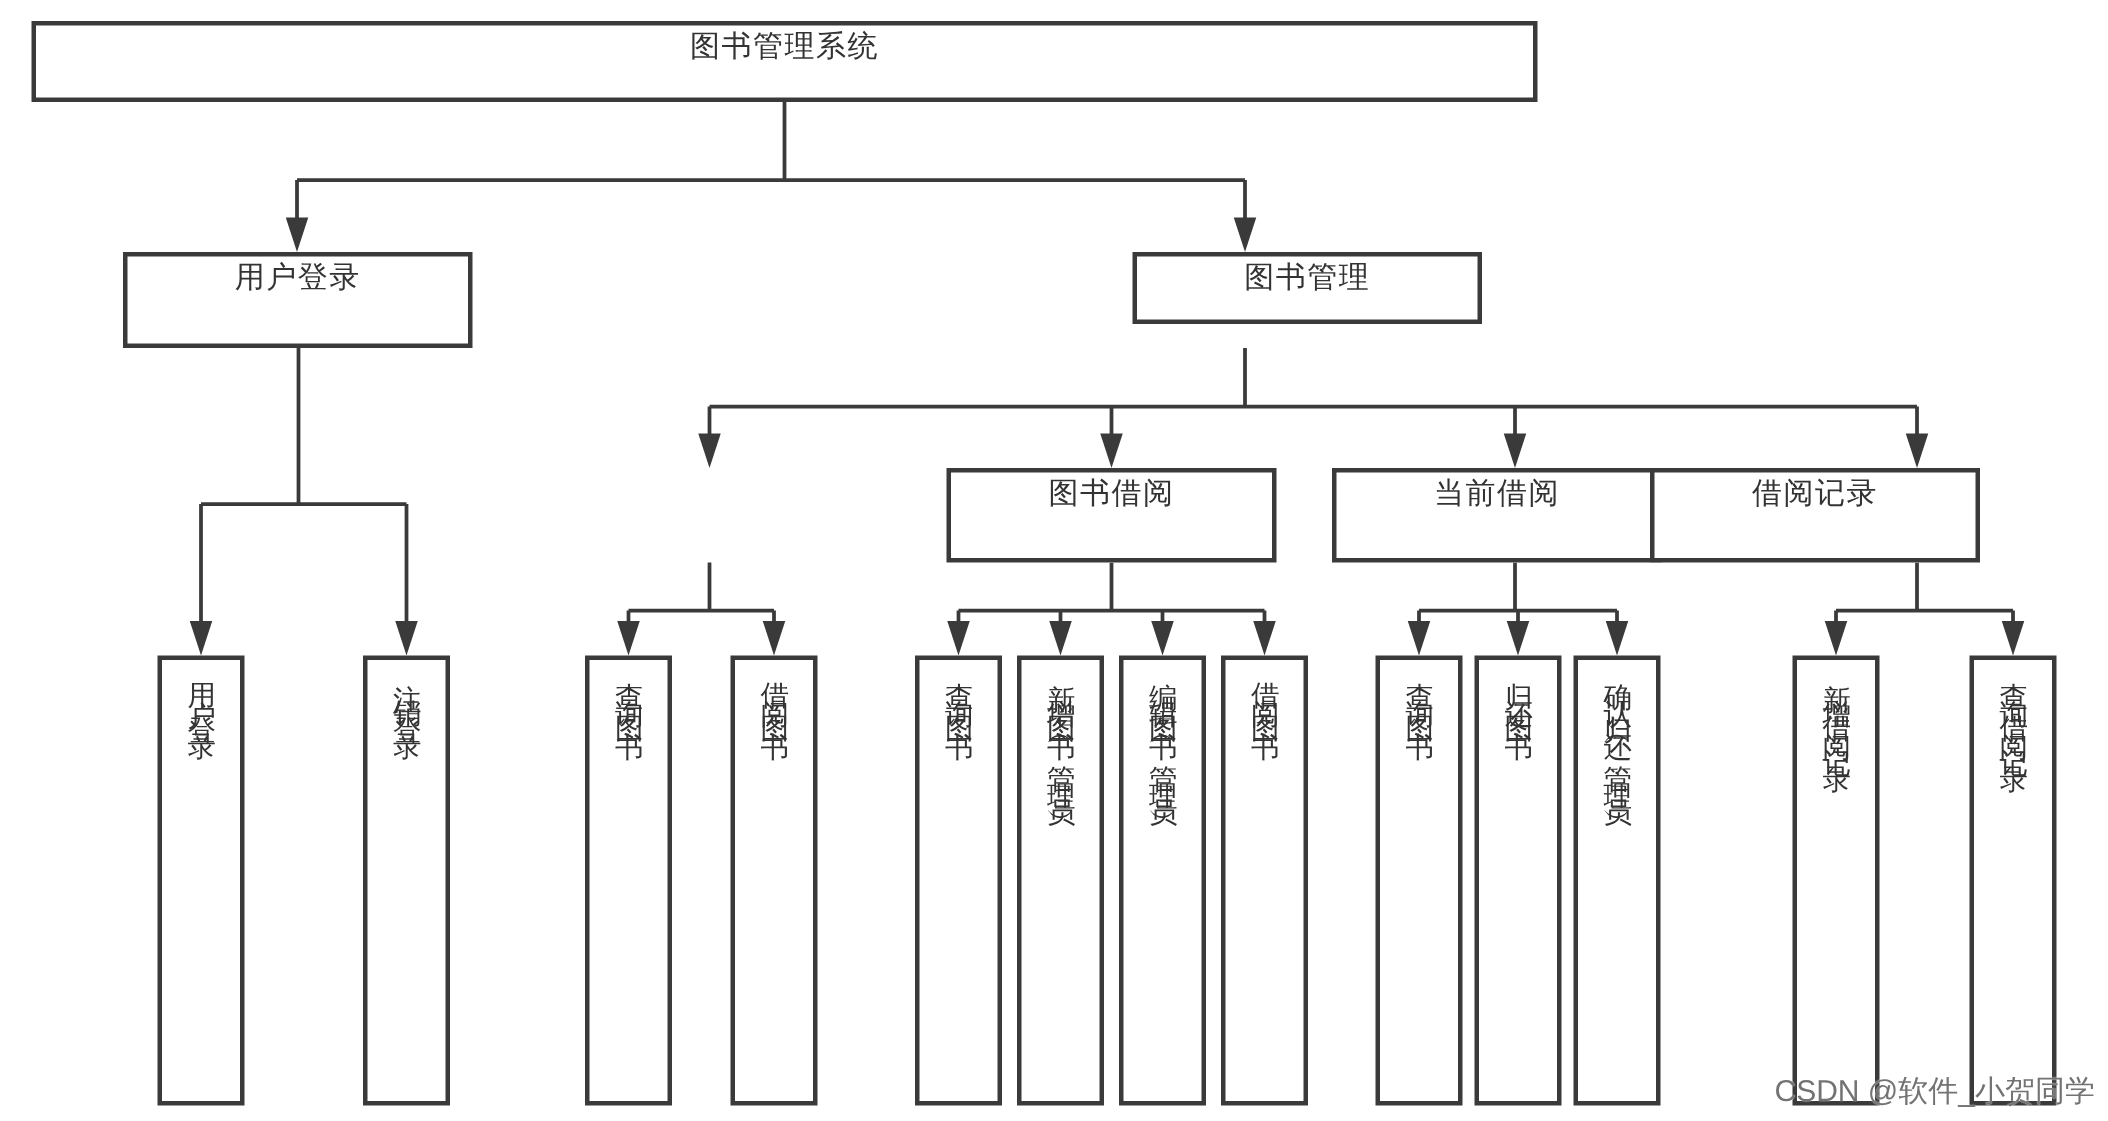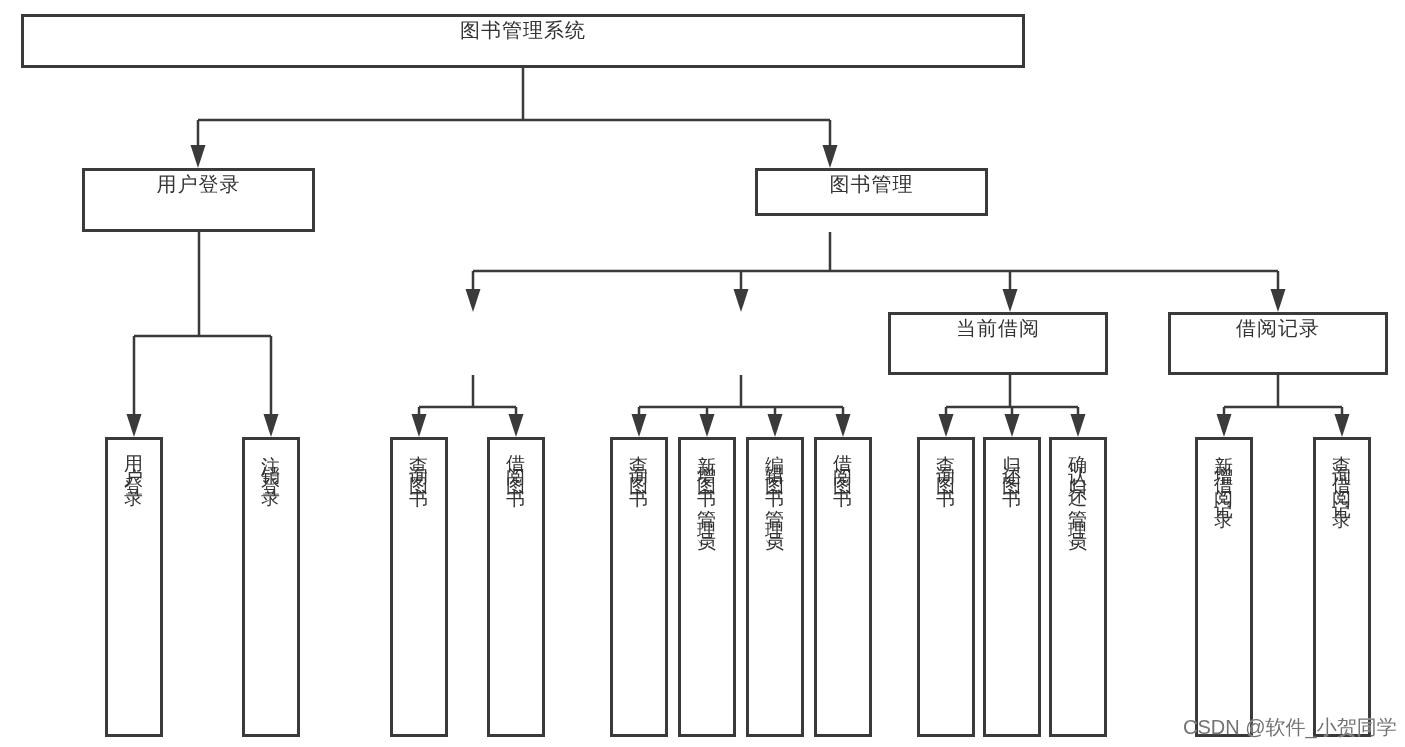--- a/index.html
+++ b/index.html
@@ -45,21 +45,21 @@
   
   .n-root   { left: 21px;  top: 14px;  width: 1004px; height: 54px; }
   
   .n-l2a    { left: 82px;  top: 168px; width: 233px;  height: 64px; }
   .n-l2b    { left: 712px; top: 168px; width: 233px;  height: 48px; margin-left: 43px; }
   
   .l3       { top: 312px;  width: 220px; height: 63px; }
   .n-l3a    { left: 363px; }
   .n-l3b    { left: 631px; }
   .n-l3c    { left: 888px; }
-  .n-l3d    { left: 1168px; }
+  .n-l3d    { left: 1100px; }
   
   .l4       { top: 437px;  width: 58px; height: 300px; }
   .n-c1a { left: 105px; }  .n-c1b { left: 242px; }
   .n-c2a { left: 390px; }  .n-c2b { left: 487px; }
   .n-c3a { left: 610px; }  .n-c3b { left: 678px; }
   .n-c3c { left: 746px; }  .n-c3d { left: 814px; }
   .n-c4a { left: 917px; }  .n-c4b { left: 983px; }
   .n-c4c { left: 1049px; }
   .n-c5a { left: 1195px; } .n-c5b { left: 1313px; }
   #watermark {
@@ -124,20 +124,23 @@
     <span>图书管理系统</span>
   </div>
 
   <div class="node hbox n-l2a">
     <span>用户登录</span>
   </div>
   <div class="node hbox n-l2b">
     <span>图书管理</span>
   </div>
 
+  <div class="node hbox l3 n-l3b">
+    <span>图书借阅</span>
+  </div>
   <div class="node hbox l3 n-l3c">
     <span>当前借阅</span>
   </div>
   <div class="node hbox l3 n-l3d">
     <span>借阅记录</span>
   </div>
 
   <div class="node vbox l4 n-c1a">
     <span>用户登录</span>
   </div>

